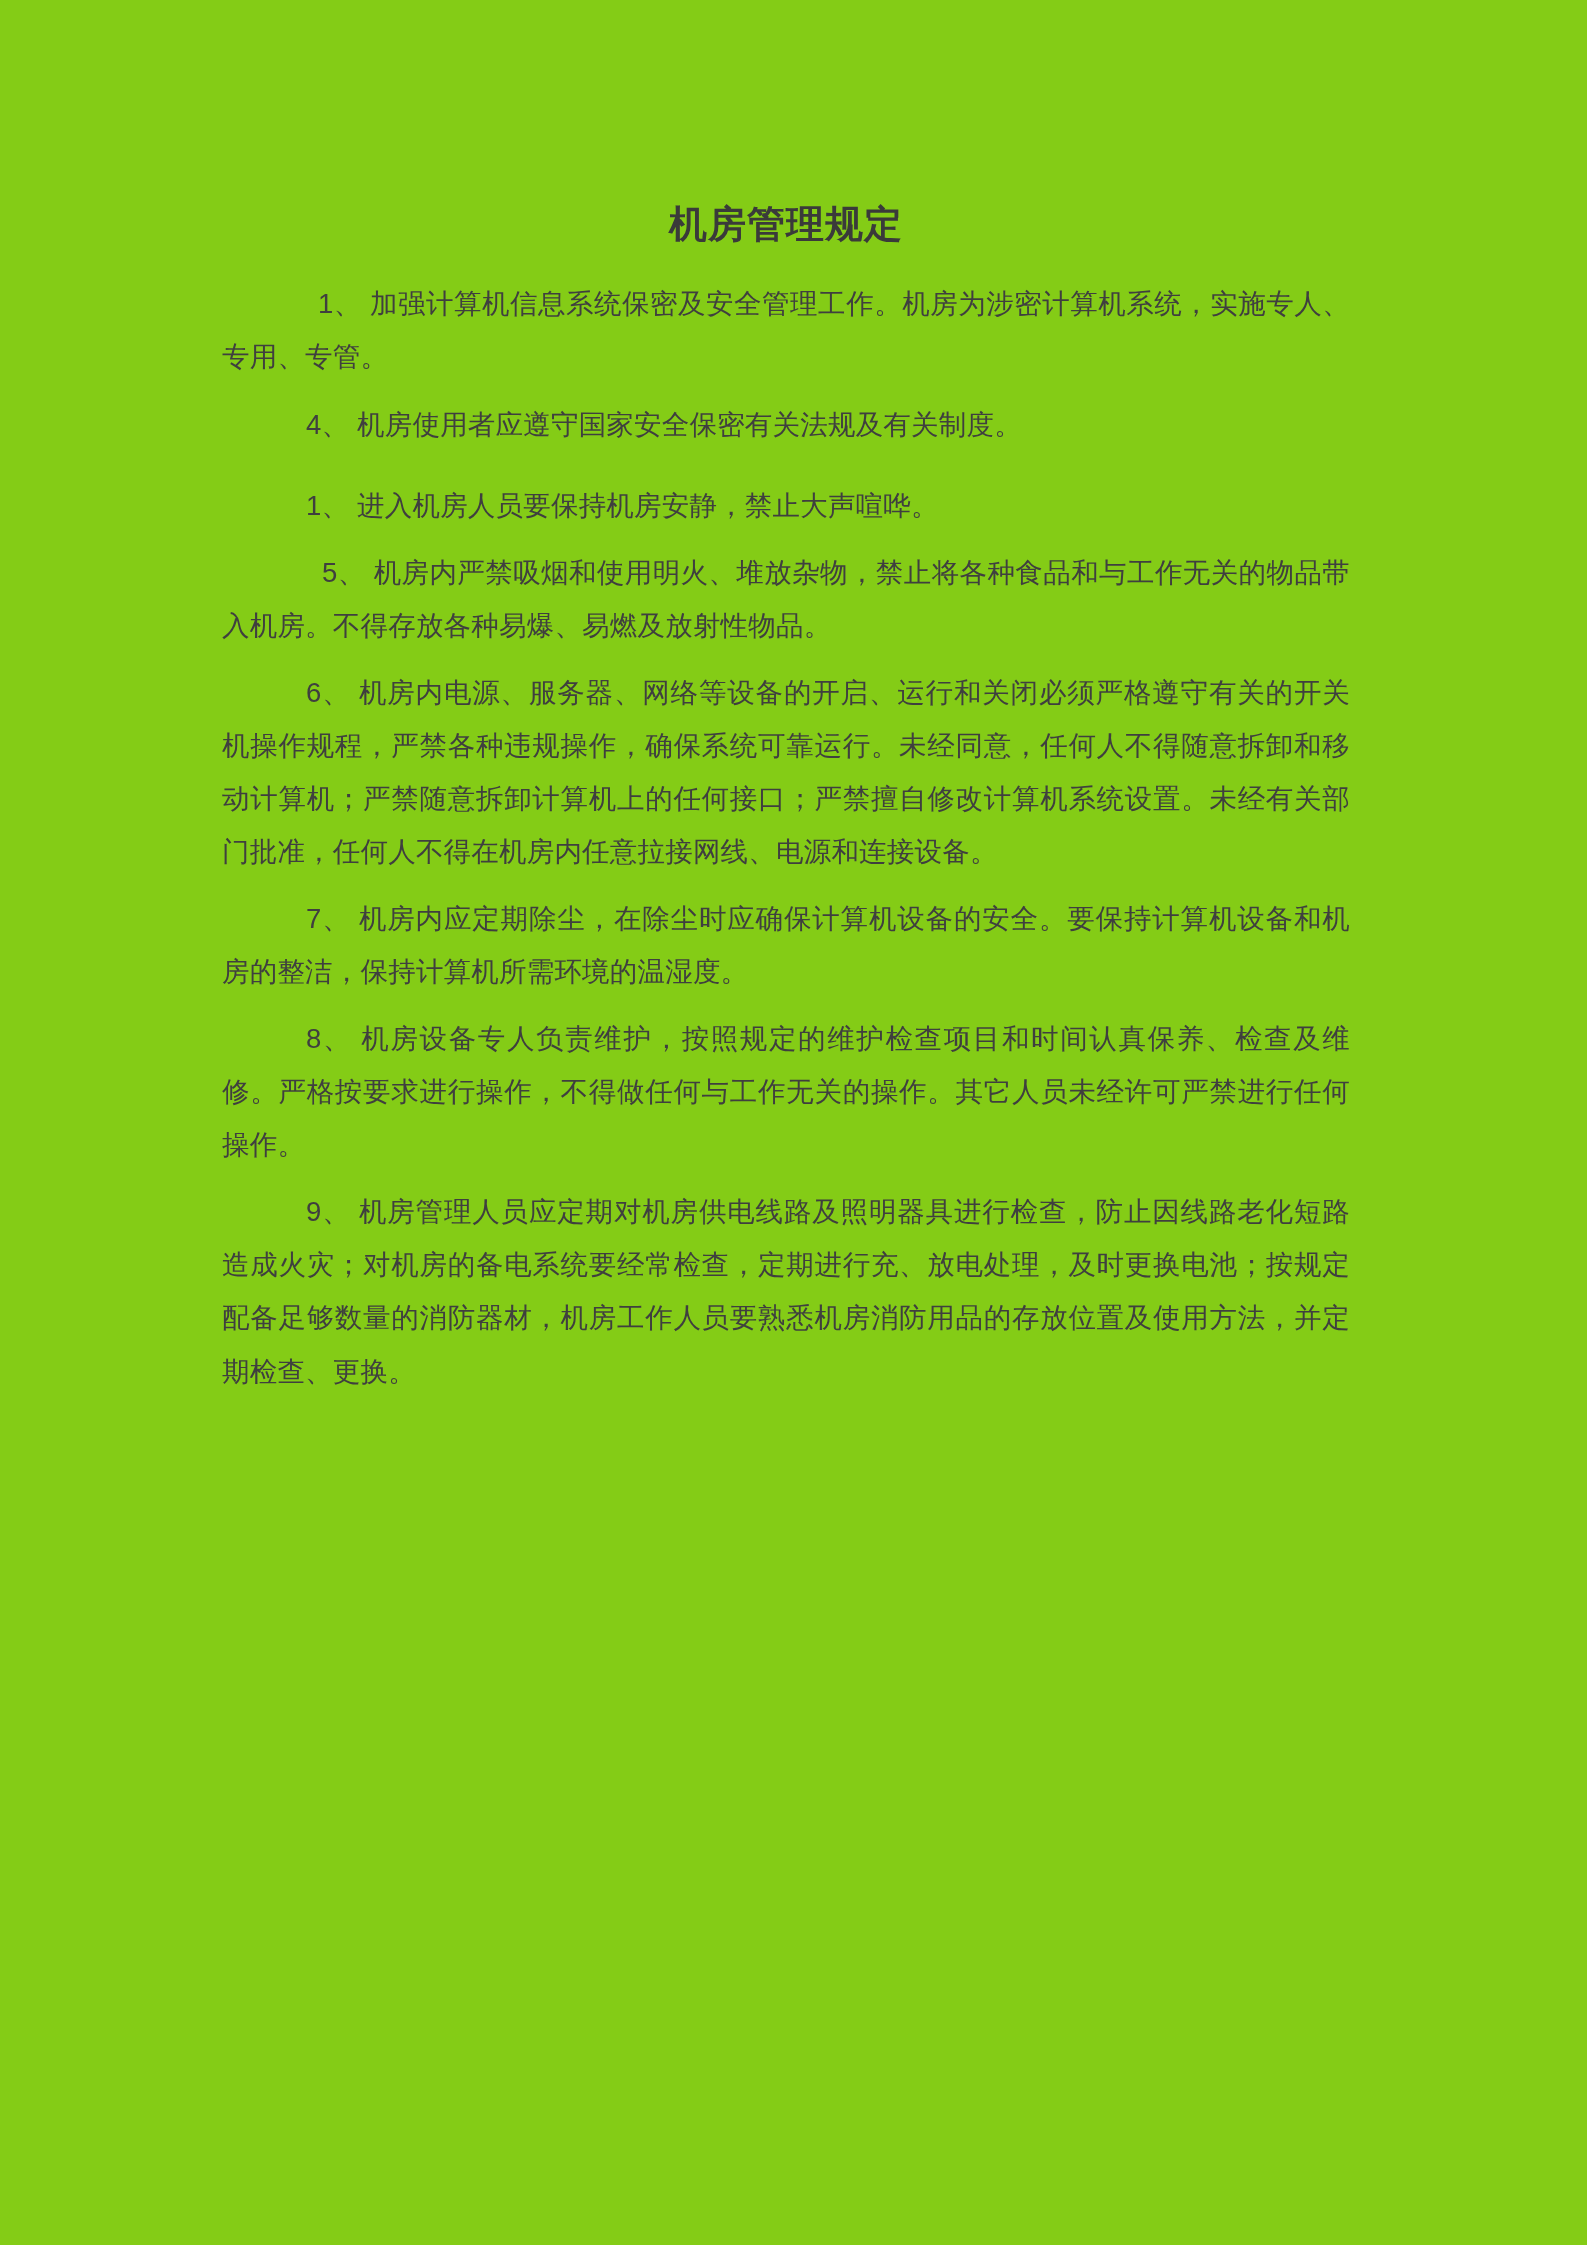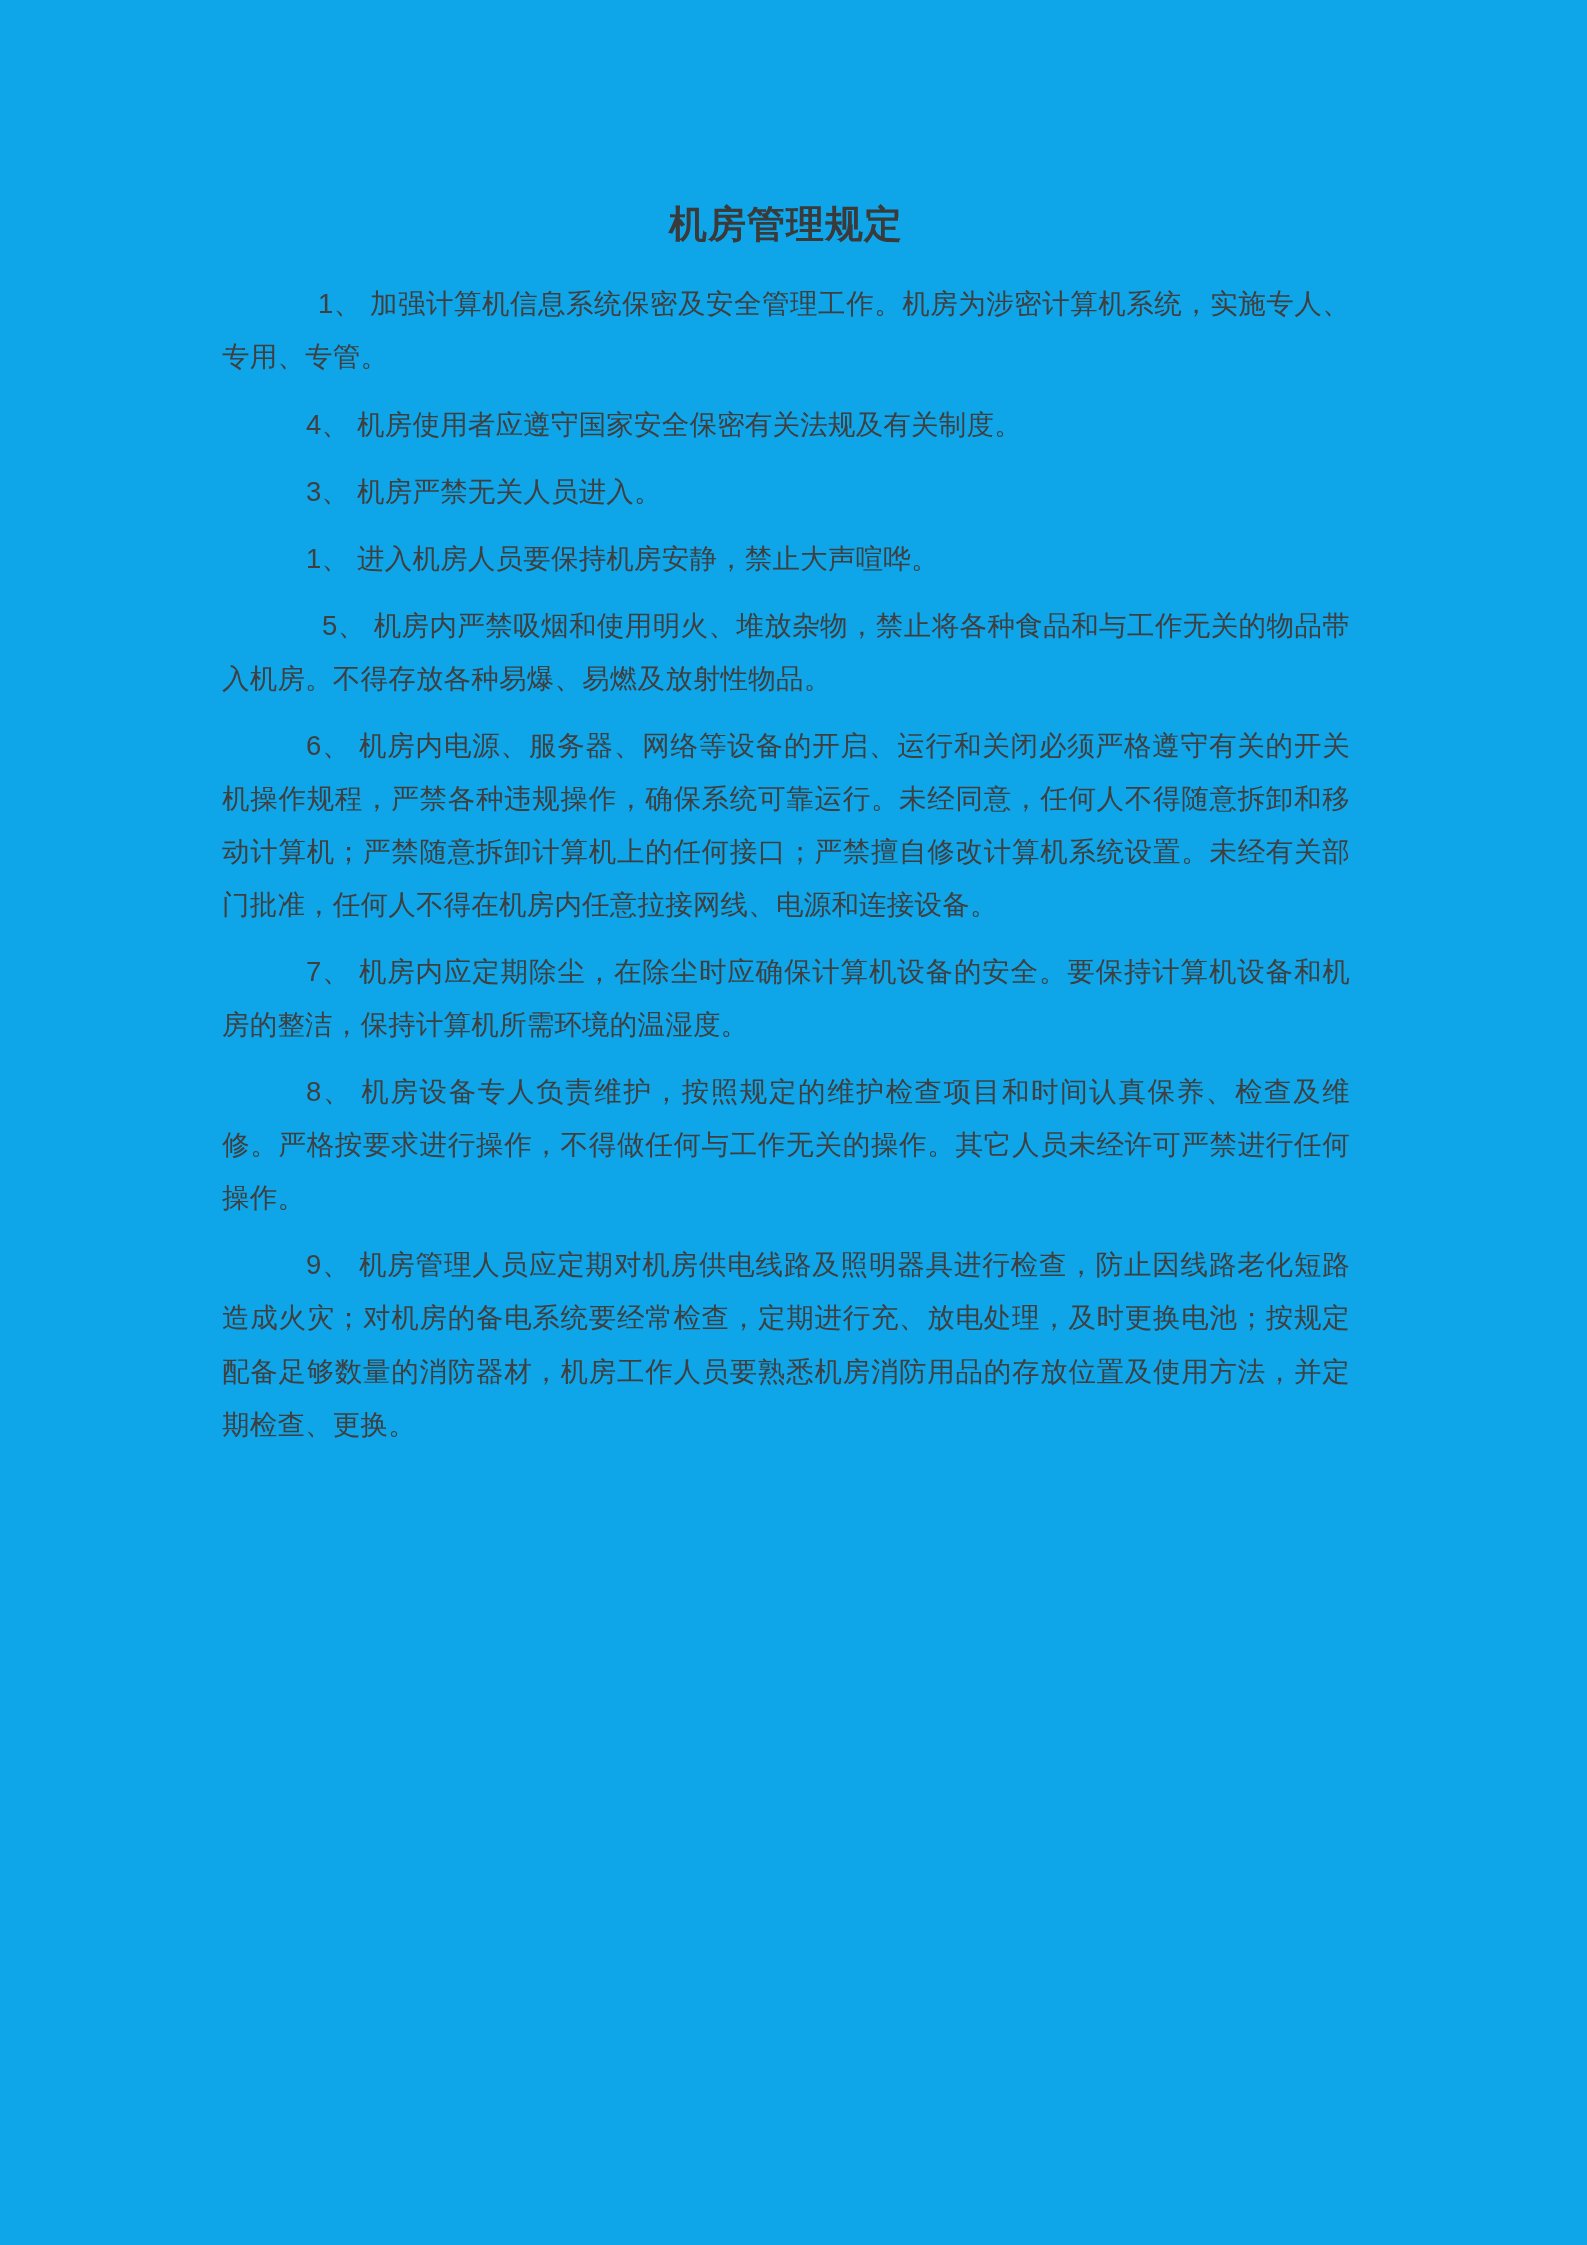--- a/index.html
+++ b/index.html
@@ -5,21 +5,21 @@
 <style>
   html, body {
     margin: 0;
     padding: 0;
     background: #ffffff;
   }
   .page {
     position: relative;
     width: 1587px;
     height: 2245px;
-    background: #0ea5e9;
+    background: #84cc16;
     margin: 0 auto;
     overflow: hidden;
     font-family: "Liberation Sans", "DejaVu Sans", sans-serif;
     -webkit-font-smoothing: antialiased;
   }
   .doc-body {
     position: absolute;
     left: 222px;
     top: 0;
     width: 1128px;   
@@ -61,21 +61,20 @@
   <div class="doc-body">
 
     <h1 class="doc-title">机房管理规定</h1>
 
     <p class="para indent-1 para-first">1、 加强计算机信息系统保密及安全管理工作。机房为涉密计算机系统，实施专人、专用、专管。</p>
     <div class="para-spacer"></div>
 
     <p class="para indent-2">4、 机房使用者应遵守国家安全保密有关法规及有关制度。</p>
     <div class="para-spacer"></div>
 
-    <p class="para indent-2">3、 机房严禁无关人员进入。</p>
     <div class="para-spacer"></div>
 
     <p class="para indent-2">1、 进入机房人员要保持机房安静，禁止大声喧哗。</p>
     <div class="para-spacer"></div>
 
     <p class="para indent-3">5、 机房内严禁吸烟和使用明火、堆放杂物，禁止将各种食品和与工作无关的物品带入机房。不得存放各种易爆、易燃及放射性物品。</p>
     <div class="para-spacer"></div>
 
     <p class="para indent-2">6、 机房内电源、服务器、网络等设备的开启、运行和关闭必须严格遵守有关的开关机操作规程，严禁各种违规操作，确保系统可靠运行。未经同意，任何人不得随意拆卸和移动计算机；严禁随意拆卸计算机上的任何接口；严禁擅自修改计算机系统设置。未经有关部门批准，任何人不得在机房内任意拉接网线、电源和连接设备。</p>
     <div class="para-spacer"></div>

